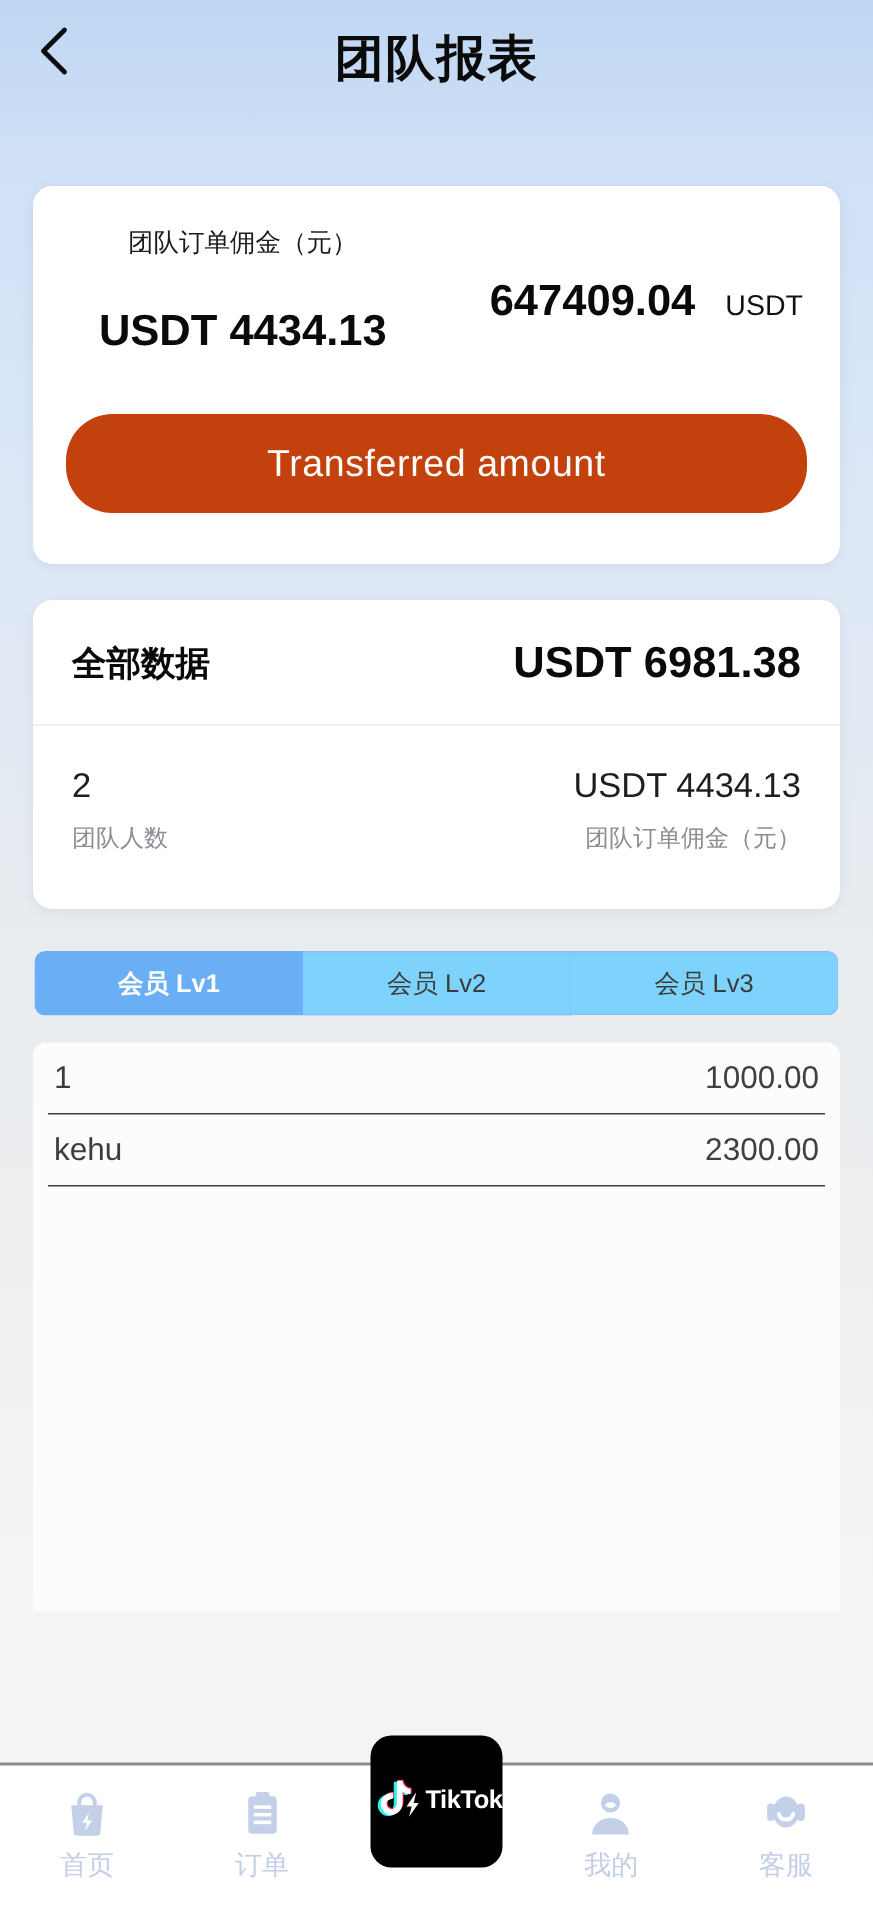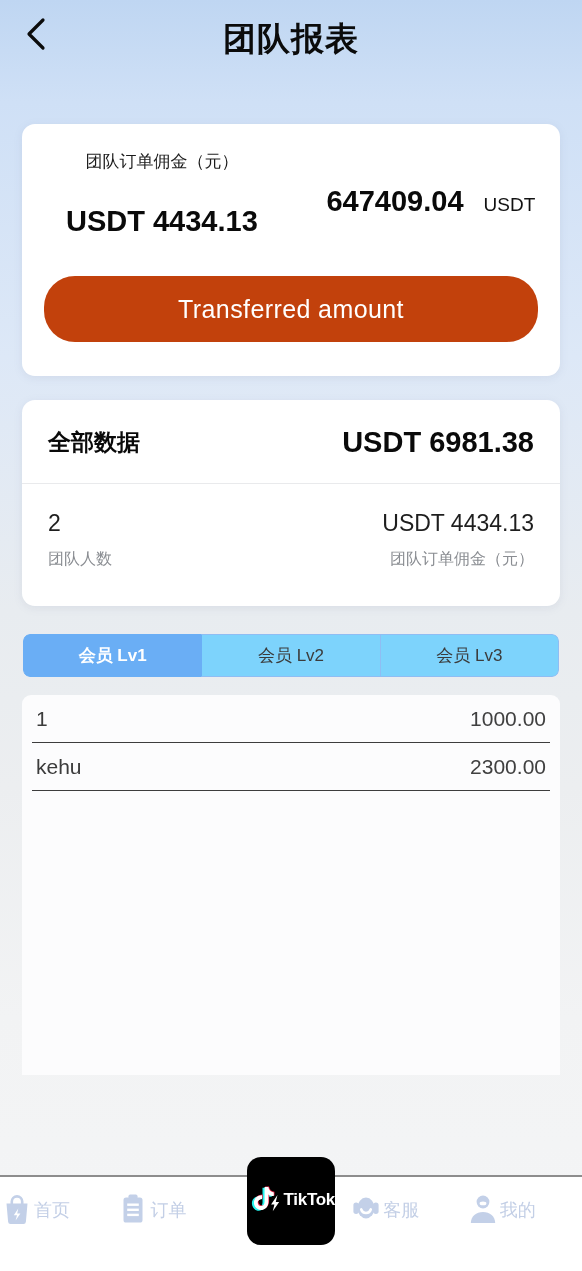--- a/index.html
+++ b/index.html
@@ -138,21 +138,21 @@
   .bottom-nav {
     position:absolute; left:0; bottom:0;
     width:582px; height:96px;
     background:#ffffff;
     border-top:2px solid #8d8d8d;
     display:flex; align-items:flex-start;
   }
   .nav-item {
     flex:1;
     padding-top:12px;
-    display:flex; align-items:center;
+    display:flex; flex-direction:column; align-items:center;
     cursor:pointer;
   }
   .nav-icon { height:40px; display:flex; align-items:center; justify-content:center; }
   .nav-label { margin-top:2px; font-size:18px; color:#c3cfe6; }
   .nav-item.center { position:relative; padding-top:0; }
   .tiktok-badge {
     position:absolute; top:-20px; left:50%; transform:translateX(-50%);
     width:88px; height:88px;
     background:#000000;
     border-radius:14px;
@@ -262,33 +262,33 @@
         <path d="M31.5 4.5c.7 4.6 3.4 7.5 8 7.9v5.3c-2.7.3-5.1-.6-7.9-2.3v10.2c0 12.9-14.1 17-19.8 7.7-3.6-6 -1.4-16.4 10.4-16.8v5.6c-.9.1-1.9.4-2.7.7-2.6 .9-4 2.5-3.6 5.4 .7 5.5 10.9 7.2 10-3.6V4.5z" fill="#ffffff"></path>
         <polygon points="45,16 35.5,30 40.5,30 38,40 47.5,26.5 42.5,26.5" fill="#ffffff"></polygon>
       </svg>
       <div class="tiktok-word">TikTok</div>
     </div>
   </div>
 
   <div class="nav-item">
     <div class="nav-icon">
       <svg width="34" height="34" viewBox="0 0 34 34">
+        <circle cx="17" cy="10" r="6.4" fill="#c3d0e8"></circle>
+        <path d="M4.8 31c0-6.6 5.5-11 12.2-11s12.2 4.4 12.2 11z" fill="#c3d0e8"></path>
+        <ellipse cx="17" cy="11.4" rx="3.4" ry="1.9" fill="#ffffff"></ellipse>
+      </svg>
+    </div>
+    <div class="nav-label">我的</div>
+  </div>
+
+  <div class="nav-item">
+    <div class="nav-icon">
+      <svg width="34" height="34" viewBox="0 0 34 34">
         <ellipse cx="17" cy="16" rx="8.6" ry="10.4" fill="#c3d0e8"></ellipse>
         <rect x="4.4" y="10.4" width="5.4" height="11.6" rx="2.7" fill="#c3d0e8"></rect>
         <rect x="24.2" y="10.4" width="5.4" height="11.6" rx="2.7" fill="#c3d0e8"></rect>
         <path d="M12.2 17.4a5 5 0 0 0 9.6 0" fill="none" stroke="#ffffff" stroke-width="2.6" stroke-linecap="round"></path>
       </svg>
     </div>
     <div class="nav-label">客服</div>
   </div>
 
-  <div class="nav-item">
-    <div class="nav-icon">
-      <svg width="34" height="34" viewBox="0 0 34 34">
-        <circle cx="17" cy="10" r="6.4" fill="#c3d0e8"></circle>
-        <path d="M4.8 31c0-6.6 5.5-11 12.2-11s12.2 4.4 12.2 11z" fill="#c3d0e8"></path>
-        <ellipse cx="17" cy="11.4" rx="3.4" ry="1.9" fill="#ffffff"></ellipse>
-      </svg>
-    </div>
-    <div class="nav-label">我的</div>
-  </div>
-
 </div>
 
 </body></html>

